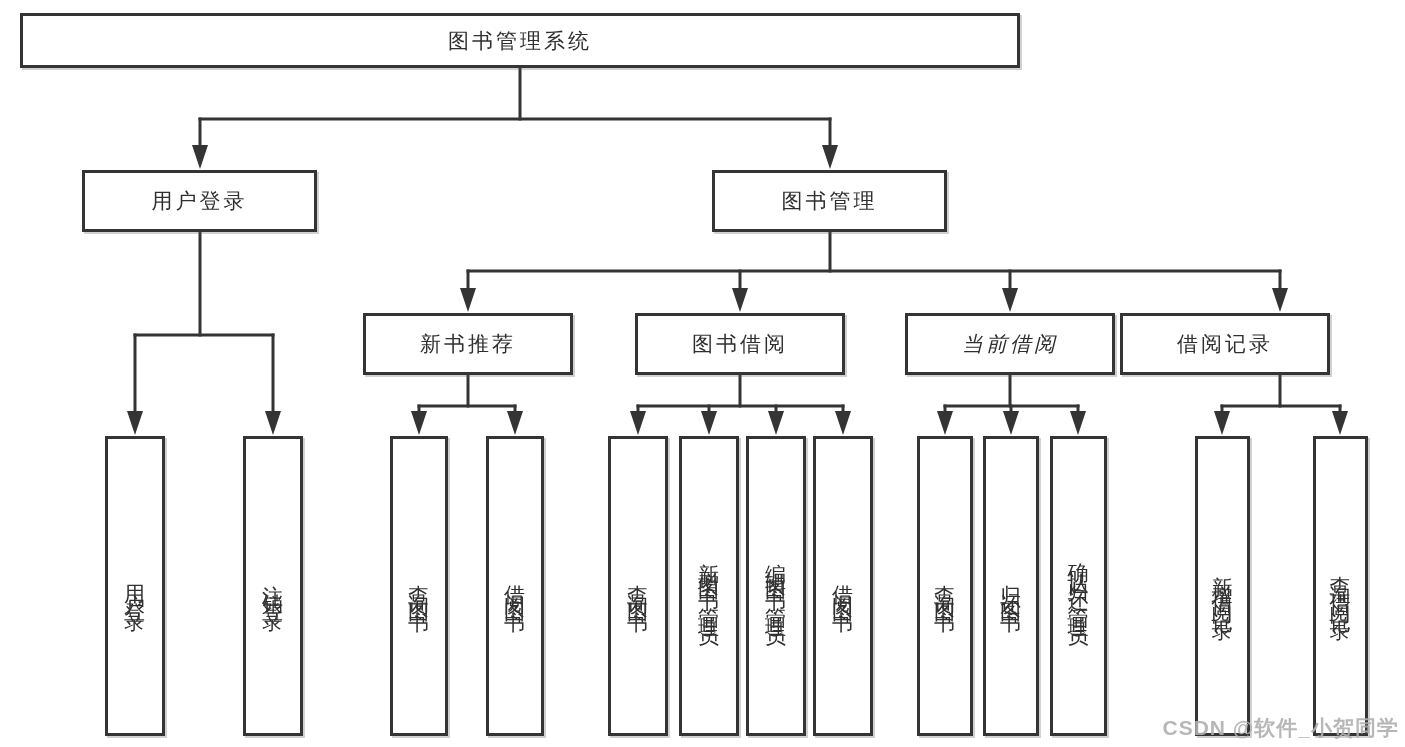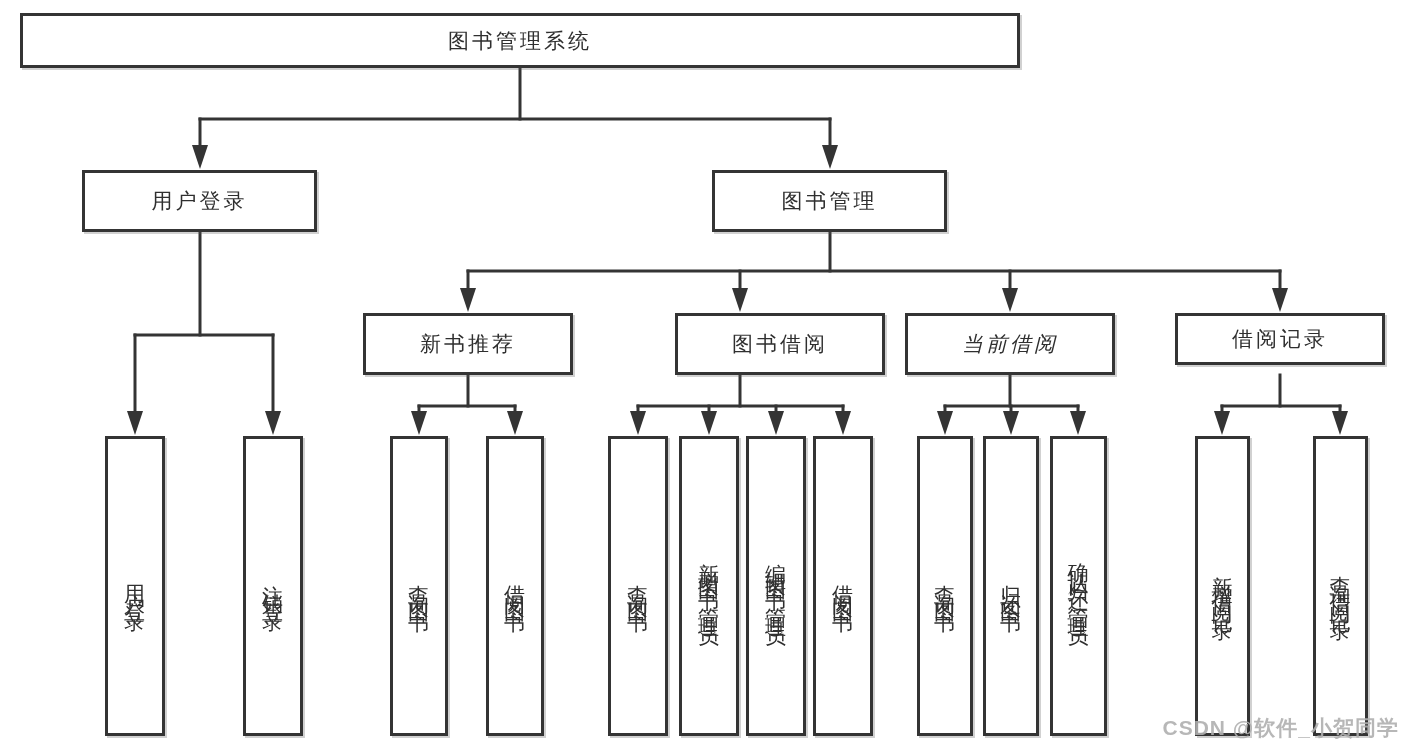--- a/index.html
+++ b/index.html
@@ -152,27 +152,27 @@
   <div class="box hbox" style="left:82px; top:170px; width:235px; height:62px;">
     <span class="lbl">用户登录</span>
   </div>
   <div class="box hbox" style="left:363px; top:313px; width:210px; height:62px;">
     <span class="lbl">新书推荐</span>
   </div>
 
   <div class="box hbox" style="left:712px; top:170px; width:235px; height:62px;">
     <span class="lbl">图书管理</span>
   </div>
-  <div class="box hbox" style="left:635px; top:313px; width:210px; height:62px;margin-left:40px;">
+  <div class="box hbox" style="left:635px; top:313px; width:210px; height:62px;">
     <span class="lbl">图书借阅</span>
   </div>
   <div class="box hbox" style="left:905px; top:313px; width:210px; height:62px;font-style:italic;">
     <span class="lbl">当前借阅</span>
   </div>
-  <div class="box hbox" style="left:1175px; top:313px; width:210px; height:52px;">
+  <div class="box hbox" style="left:1120px; top:313px; width:210px; height:62px;">
     <span class="lbl">借阅记录</span>
   </div>
 
   <div class="box vbox" style="left:105px; top:436px; width:60px; height:300px;">
     <span class="lbl">用户登录</span>
   </div>
   <div class="box vbox" style="left:243px; top:436px; width:60px; height:300px;">
     <span class="lbl">注销登录</span>
   </div>
 

